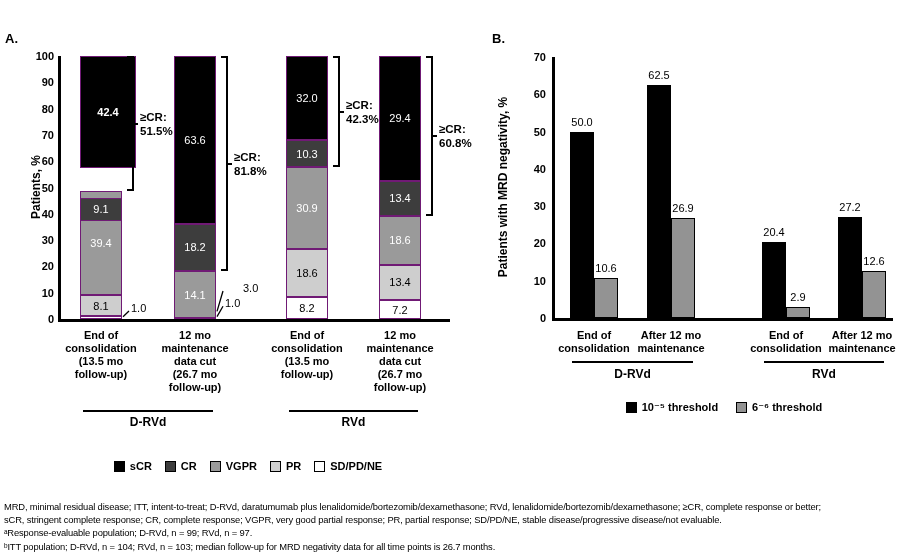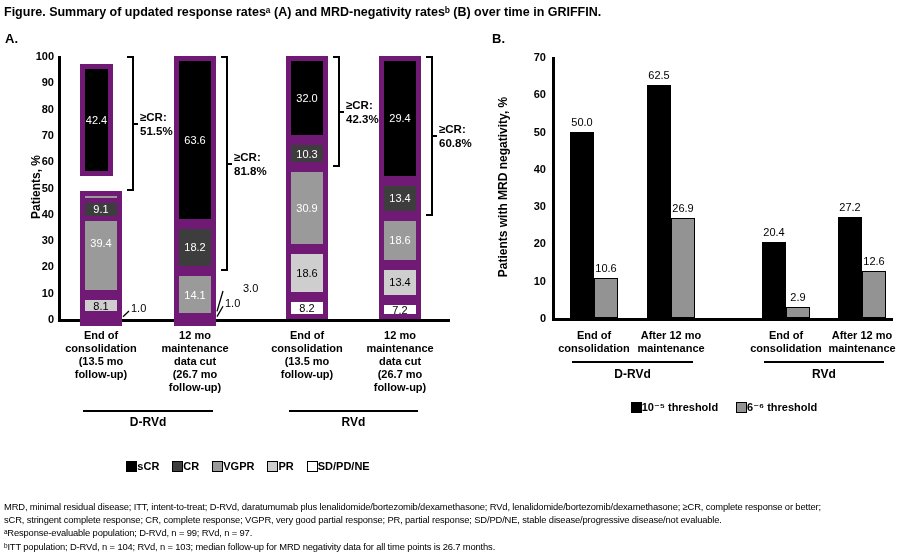--- a/index.html
+++ b/index.html
@@ -4,43 +4,42 @@
 <style>
   html,body{margin:0;padding:0;background:#fff;}
   #fig{position:relative;width:900px;height:558px;background:#ffffff;overflow:hidden;
        font-family:"Liberation Sans","DejaVu Sans",sans-serif;color:#000;}
   .title{position:absolute;left:4px;top:5px;font-size:12.5px;font-weight:700;white-space:nowrap;}
   .panel-letter{position:absolute;font-size:13px;font-weight:700;}
   .ylab{position:absolute;width:220px;text-align:center;font-size:12px;font-weight:700;
         white-space:nowrap;transform:rotate(-90deg);}
   .axis{position:absolute;background:#000;}
   .tick{position:absolute;font-size:11px;font-weight:700;text-align:right;}
-  .seg{position:absolute;border:5px solid #701a75;box-sizing:border-box;display:flex;
+  .seg{position:absolute;border:1px solid #701a75;box-sizing:border-box;display:flex;
        align-items:center;justify-content:center;font-size:11px;}
   .bbar{position:absolute;box-sizing:border-box;}
   .bval{position:absolute;text-align:center;font-size:11px;}
   .bracket{position:absolute;border:2px solid #000;border-left:none;box-sizing:border-box;}
   .brtick{position:absolute;background:#000;}
   .brlabel{position:absolute;font-size:11.5px;font-weight:700;line-height:14px;white-space:pre-line;}
   .callout{position:absolute;font-size:11px;}
   .cat{position:absolute;text-align:center;font-weight:700;font-size:11px;line-height:13px;white-space:pre-line;}
   .grule{position:absolute;background:#000;height:2px;}
   .glabel{position:absolute;text-align:center;font-weight:700;font-size:12px;}
   .legend{position:absolute;display:flex;justify-content:center;align-items:center;}
-  .litem{display:flex;align-items:center;font-size:11px;font-weight:700;}
+  .litem{display:flex;align-items:center;gap:5px;font-size:11px;font-weight:700;}
   .lsw{width:11px;height:11px;border:1px solid #000;box-sizing:border-box;flex:0 0 auto;}
   .footnotes{position:absolute;left:4px;top:500px;font-size:9.4px;line-height:13.2px;
              letter-spacing:-0.15px;white-space:nowrap;}
   #leader-overlay{position:absolute;left:0;top:0;pointer-events:none;}
 </style>
 </head>
 <body>
 
 <div id="fig">
-  <div class="title">Figure. Summary of updated response ratesᵃ (A) and MRD-negativity ratesᵇ (B) over time in GRIFFIN.</div>
 
   <div class="panel-letter" style="left:5px;top:31px;">A.</div>
   <div class="panel-letter" style="left:492px;top:31px;">B.</div>
 
   <div class="ylab" style="left:-74px;top:180px;">Patients, %</div>
   <div class="ylab" style="left:393px;top:180px;">Patients with MRD negativity, %</div>
 
   <div class="legend" id="legendA" style="left:40px;top:460px;width:416px;gap:13px;">
       <div class="litem">
         <div class="lsw" style="background: rgb(0, 0, 0);"></div>
@@ -102,21 +101,21 @@
     <div class="seg" style="left: 80px; top: 316.37px; width: 42px; height: 2.63px; background: rgb(255, 255, 255);"></div>
     <div class="seg" style="left: 80px; top: 295.067px; width: 42px; height: 21.303px; background: rgb(206, 206, 206);">
       <div style="color: rgb(0, 0, 0);">8.1</div>
     </div>
     <div class="seg" style="left: 80px; top: 191.445px; width: 42px; height: 103.622px; background: rgb(154, 154, 154);">
       <div style="color: rgb(255, 255, 255);">39.4</div>
     </div>
     <div class="seg" style="left: 80px; top: 167.512px; width: 42px; height: 23.933px; background: rgb(61, 61, 61); margin-top: 30px;">
       <div style="color: rgb(255, 255, 255);">9.1</div>
     </div>
-    <div class="seg" style="left: 80px; top: 64px; width: 33px; height: 111.512px; background: rgb(0, 0, 0);">
+    <div class="seg" style="left: 80px; top: 56px; width: 56px; height: 111.512px; background: rgb(0, 0, 0); font-weight: bold;">
       <div style="color: rgb(255, 255, 255);">42.4</div>
     </div>
     <div class="seg" style="left: 174px; top: 316.37px; width: 42px; height: 2.63px; background: rgb(255, 255, 255);"></div>
     <div class="seg" style="left: 174px; top: 308.48px; width: 42px; height: 7.89px; background: rgb(206, 206, 206);"></div>
     <div class="seg" style="left: 174px; top: 271.397px; width: 42px; height: 47px; background: rgb(154, 154, 154);">
       <div style="color: rgb(255, 255, 255);">14.1</div>
     </div>
     <div class="seg" style="left: 174px; top: 223.531px; width: 42px; height: 47.866px; background: rgb(61, 61, 61);">
       <div style="color: rgb(255, 255, 255);">18.2</div>
     </div>

